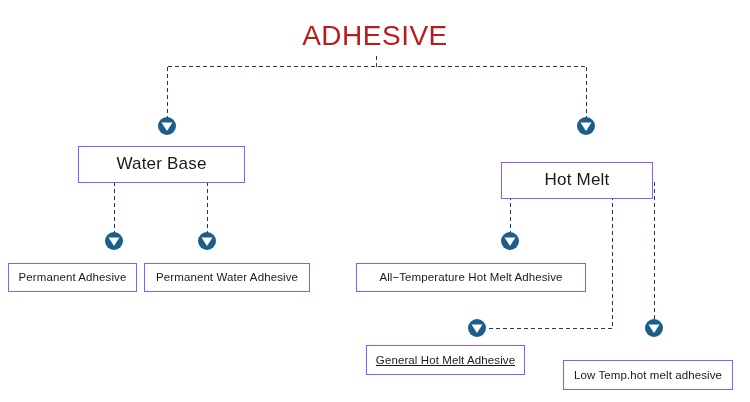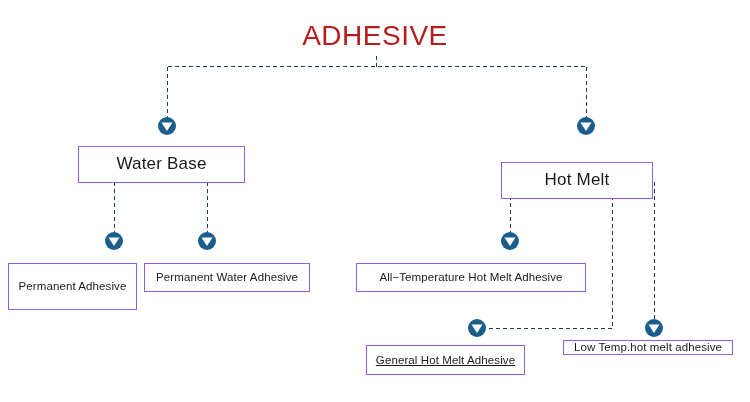--- a/index.html
+++ b/index.html
@@ -109,23 +109,23 @@
     <g>
       <circle cx="654" cy="328" r="9" fill="#1b5e8c"></circle>
       <path d="M648.5 324.5 L659.5 324.5 L654 333 Z" fill="#ffffff"></path>
     </g>
   </svg>
 
   <div class="node level1" style="left:78px; top:146px; width:167px; height:37px;">Water Base</div>
 
   <div class="node level1" style="left:501px; top:162px; width:152px; height:37px;">Hot Melt</div>
 
-  <div class="node leaf" style="left:8px; top:263px; width:129px; height:47px;">Permanent Adhesive</div>
+  <div class="node leaf" style="left:8px; top:263px; width:129px; height:29px;">Permanent Adhesive</div>
 
   <div class="node leaf" style="left:144px; top:263px; width:166px; height:29px;">Permanent Water Adhesive</div>
 
   <div class="node leaf" style="left:356px; top:263px; width:230px; height:29px;">All−Temperature Hot Melt Adhesive</div>
 
   <div class="node leaf" style="left:366px; top:345px; width:159px; height:30px;text-decoration:underline;">General Hot Melt Adhesive</div>
 
-  <div class="node leaf" style="left:563px; top:340px; width:170px; height:15px;">Low Temp.hot melt adhesive</div>
+  <div class="node leaf" style="left:563px; top:360px; width:170px; height:30px;">Low Temp.hot melt adhesive</div>
 
 </div>
 
 </body></html>

